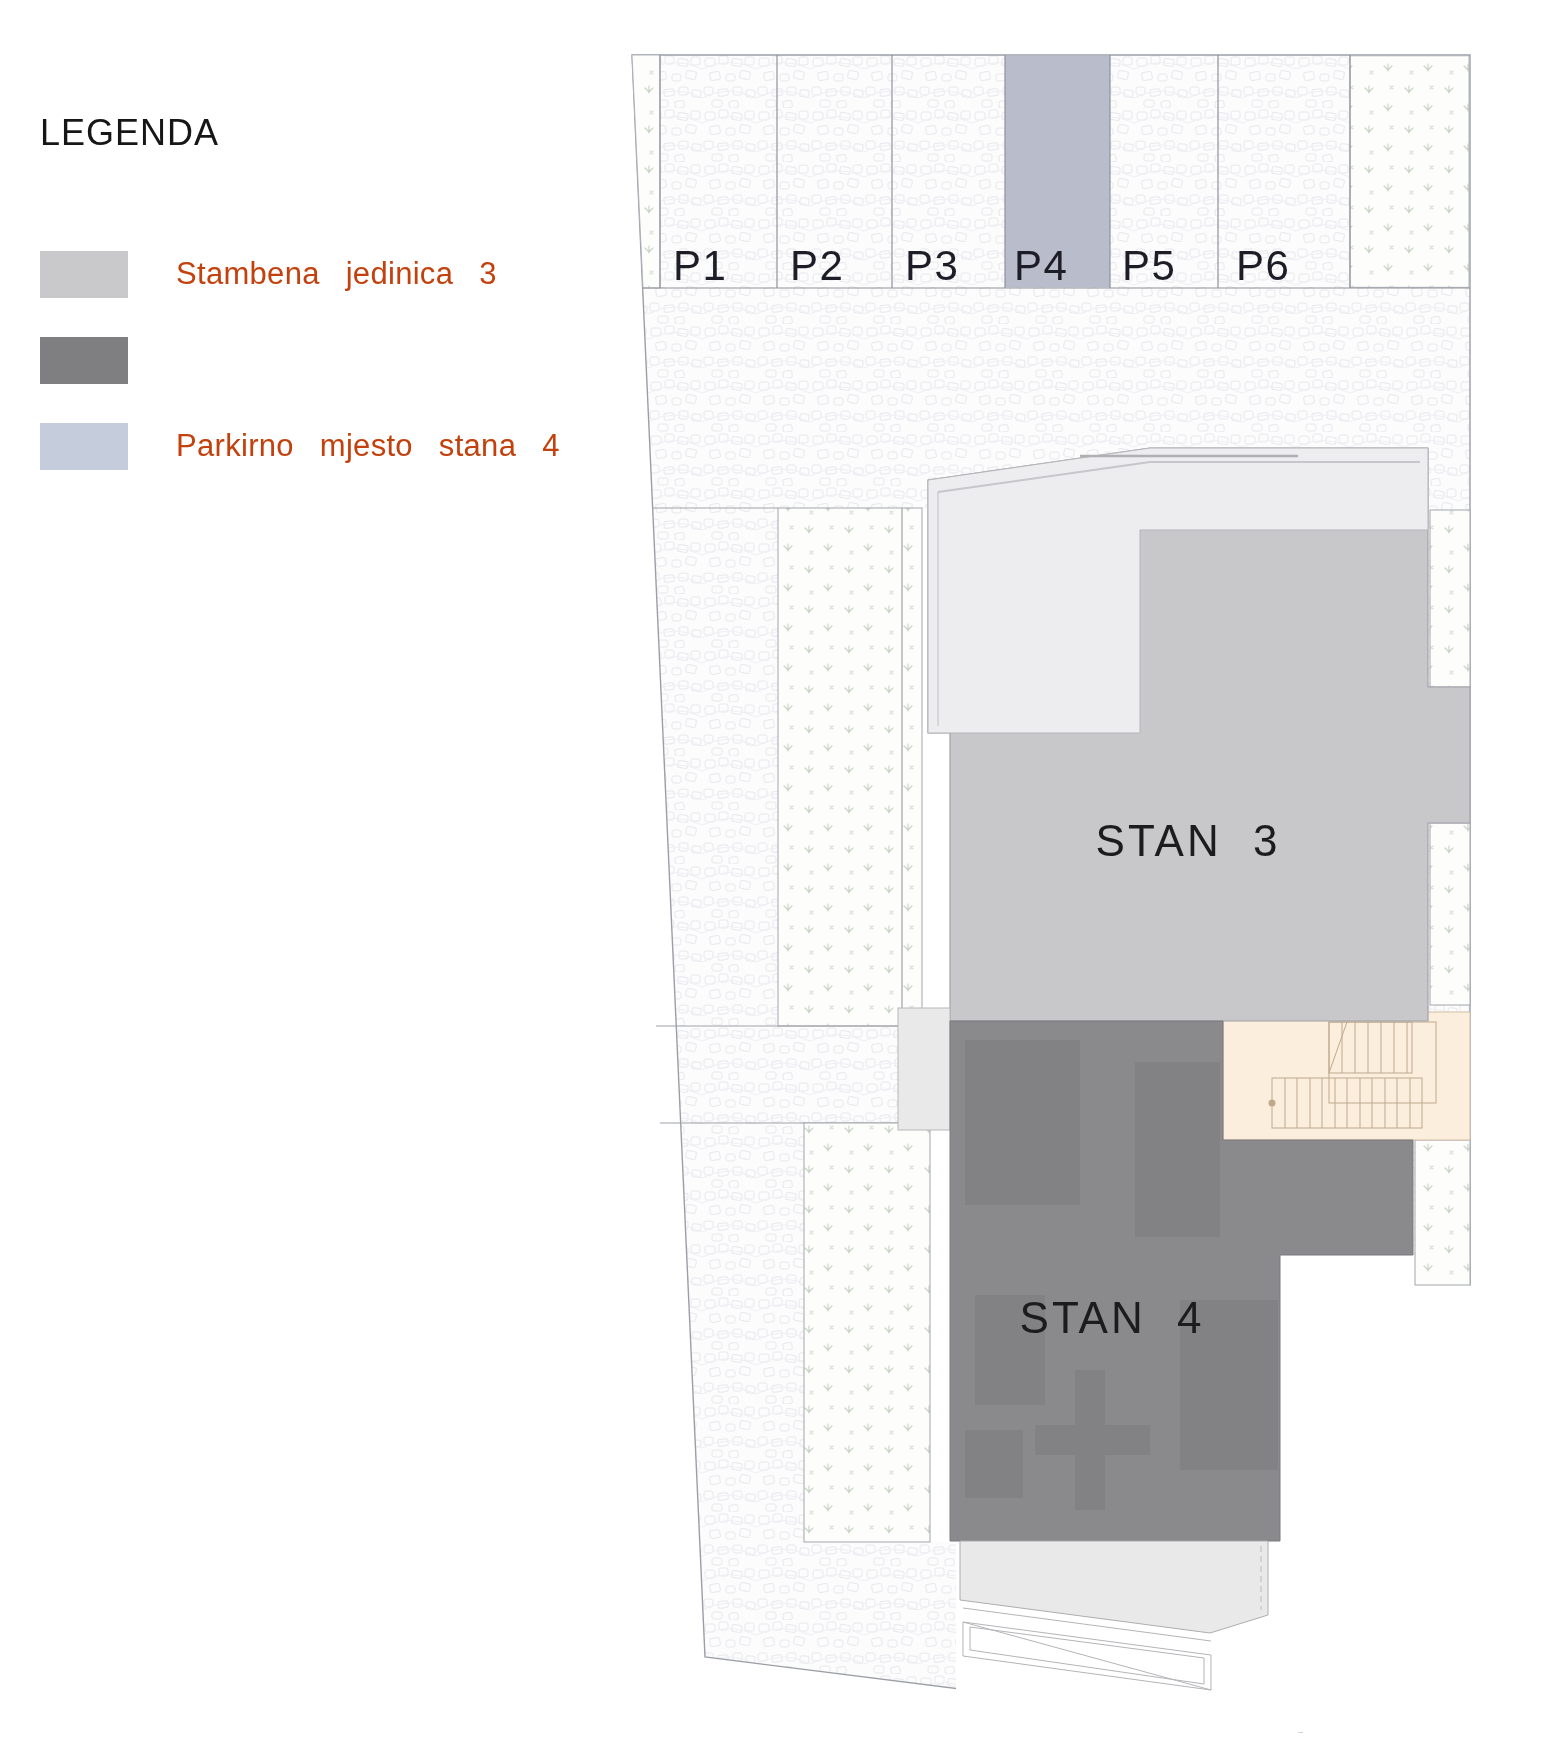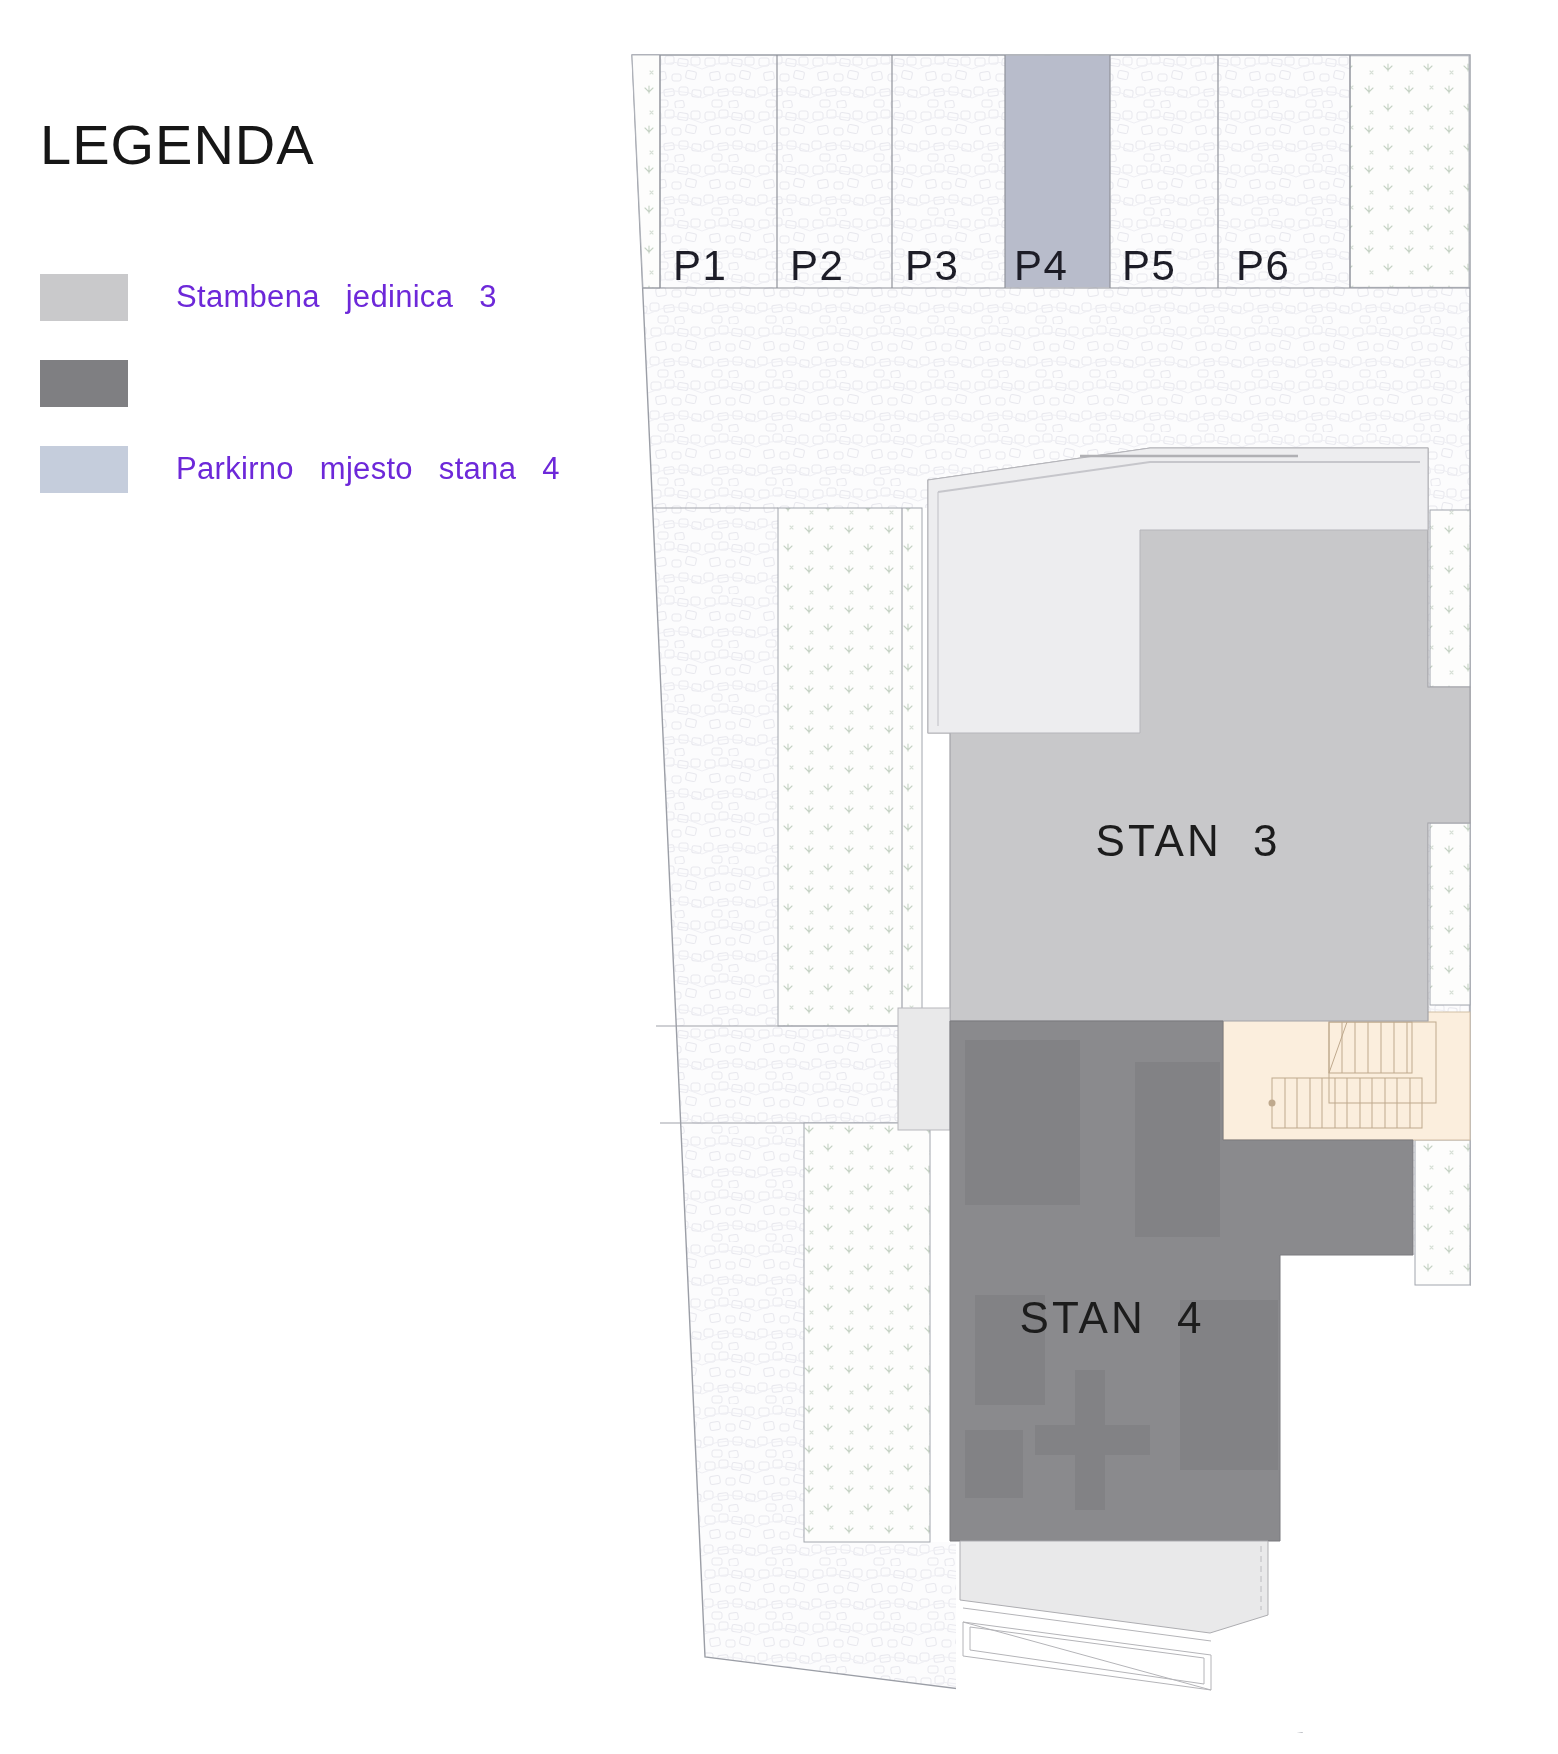--- a/index.html
+++ b/index.html
@@ -5,34 +5,34 @@
   html,body{margin:0;padding:0;background:#ffffff;}
   body{
     width:1558px;height:1754px;position:relative;overflow:hidden;
     font-family:"Liberation Sans", sans-serif;
     -webkit-font-smoothing:antialiased;
   }
   .legend{
     position:absolute;left:40px;top:112px;width:580px;
   }
   .legend-title{
-    font-size:56px;color:#161616;letter-spacing:1px;font-weight:400;
+    font-size:36px;color:#161616;letter-spacing:1px;font-weight:400;
     margin:0 0 96px 0;
   }
   .legend-row{
     display:flex;align-items:center;height:48px;margin-bottom:38px;
   }
   .legend-swatch{
     width:88px;height:47px;flex:0 0 88px;box-sizing:border-box;
   }
   .sw-border{border:1px solid #d8d8dc;}
   .sw-cream{border:1px solid #ecdcc6;}
   .legend-swatch svg{display:block;width:100%;height:100%;}
   .legend-label{
-    margin-left:48px;font-size:31px;color:#6d28d9;
+    margin-left:48px;font-size:31px;color:#c2410c;
     word-spacing:0.55em;letter-spacing:0.3px;white-space:nowrap;
   }
   .plan-svg{position:absolute;left:0;top:0;}
   .stall-label{
     font-size:42px;font-weight:500;fill:#1d1d27;letter-spacing:1.5px;
   }
   .unit-label{
     font-size:44px;font-weight:500;fill:#1c1c1c;letter-spacing:3px;word-spacing:16px;
   }
   .thin{stroke:#9fa2aa;stroke-width:1.2;fill:none;}

